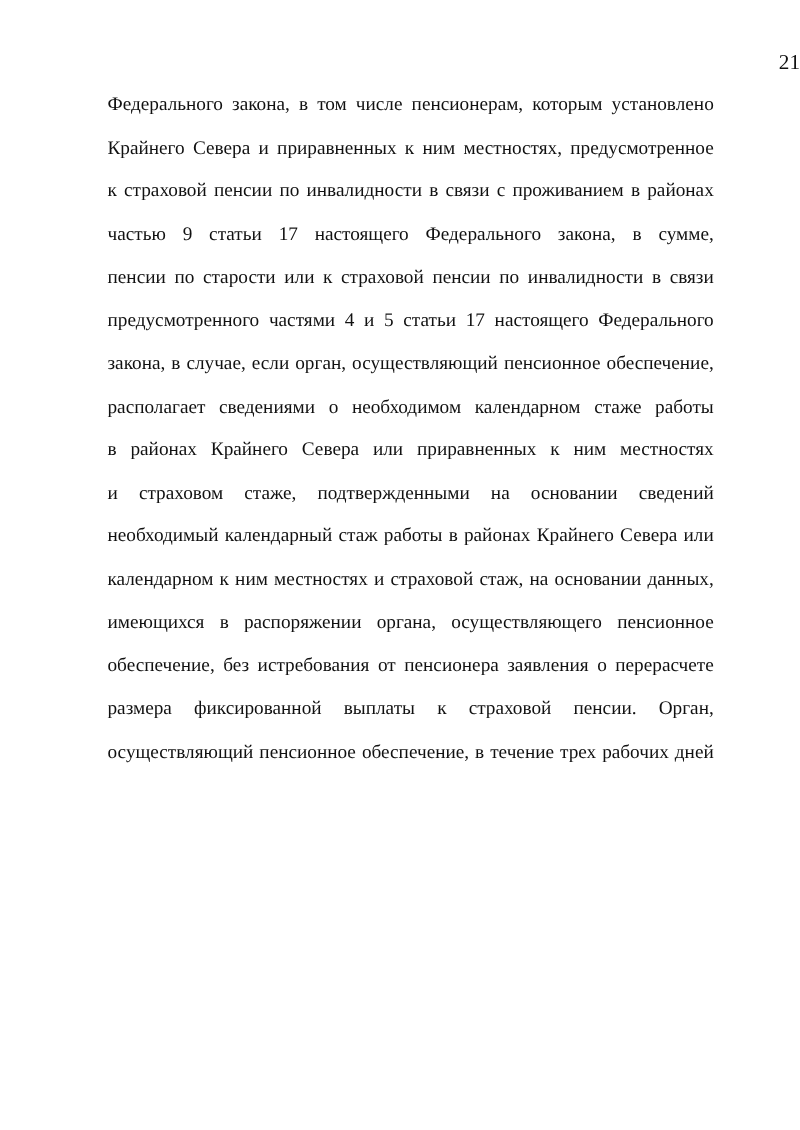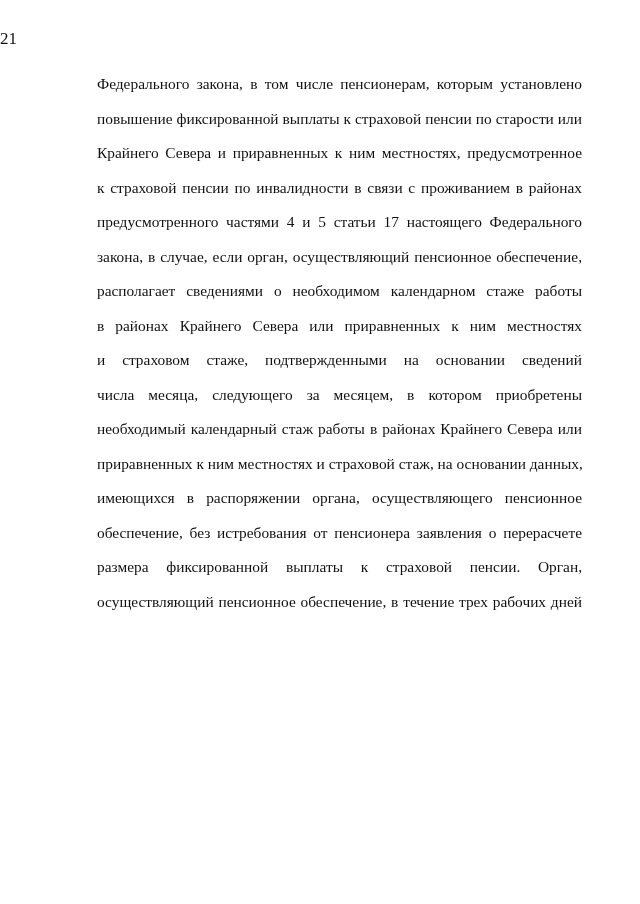--- a/index.html
+++ b/index.html
@@ -10,31 +10,31 @@
     body {
       width: 640px;
       height: 904px;
       position: relative;
       overflow: hidden;
       font-family: "Liberation Serif", "DejaVu Serif", serif;
       color: #111111;
     }
     .page-number {
       position: absolute;
-      top: 29px;
+      top: 40px;
       left: 0;
       width: 640px;
-      text-align: left;
+      text-align: right;
       font-size: 17px;
       line-height: 20px;
     }
     .body-text {
       position: absolute;
       top: 73px;
-      left: 97px;
+      left: 86px;
       width: 485px;
     }
     .line {
       display: block;
       height: 34.5px;
       line-height: 22px;
       font-size: 15.4px;
       white-space: nowrap;
       text-align: justify;
       text-align-last: justify;
@@ -43,28 +43,28 @@
       text-align-last: justify;
     }
   </style>
 </head>
 <body>
 
 <div class="page-number">21</div>
 
 <div class="body-text">
   <span class="line">Федерального закона, в том числе пенсионерам, которым установлено</span>
-  <span class="line">повышение фиксированной выплаты к страховой пенсии по старости или</span>
   <span class="line">Крайнего Севера и приравненных к ним местностях, предусмотренное</span>
   <span class="line">к страховой пенсии по инвалидности в связи с проживанием в районах</span>
+  <span class="line">частью 9 статьи 17 настоящего Федерального закона, в сумме,</span>
+  <span class="line">пенсии по старости или к страховой пенсии по инвалидности в связи</span>
   <span class="line">предусмотренного частями 4 и 5 статьи 17 настоящего Федерального</span>
   <span class="line">закона, в случае, если орган, осуществляющий пенсионное обеспечение,</span>
   <span class="line">располагает сведениями о необходимом календарном стаже работы</span>
   <span class="line">в районах Крайнего Севера или приравненных к ним местностях</span>
   <span class="line">и страховом стаже, подтвержденными на основании сведений</span>
-  <span class="line">числа месяца, следующего за месяцем, в котором приобретены</span>
   <span class="line">необходимый календарный стаж работы в районах Крайнего Севера или</span>
-  <span class="line">приравненных к ним местностях и страховой стаж, на основании данных,</span>
+  <span class="line">календарном к ним местностях и страховой стаж, на основании данных,</span>
   <span class="line">имеющихся в распоряжении органа, осуществляющего пенсионное</span>
   <span class="line">обеспечение, без истребования от пенсионера заявления о перерасчете</span>
   <span class="line">размера фиксированной выплаты к страховой пенсии. Орган,</span>
   <span class="line last">осуществляющий пенсионное обеспечение, в течение трех рабочих дней</span>
 </div>
 
 </body></html>

